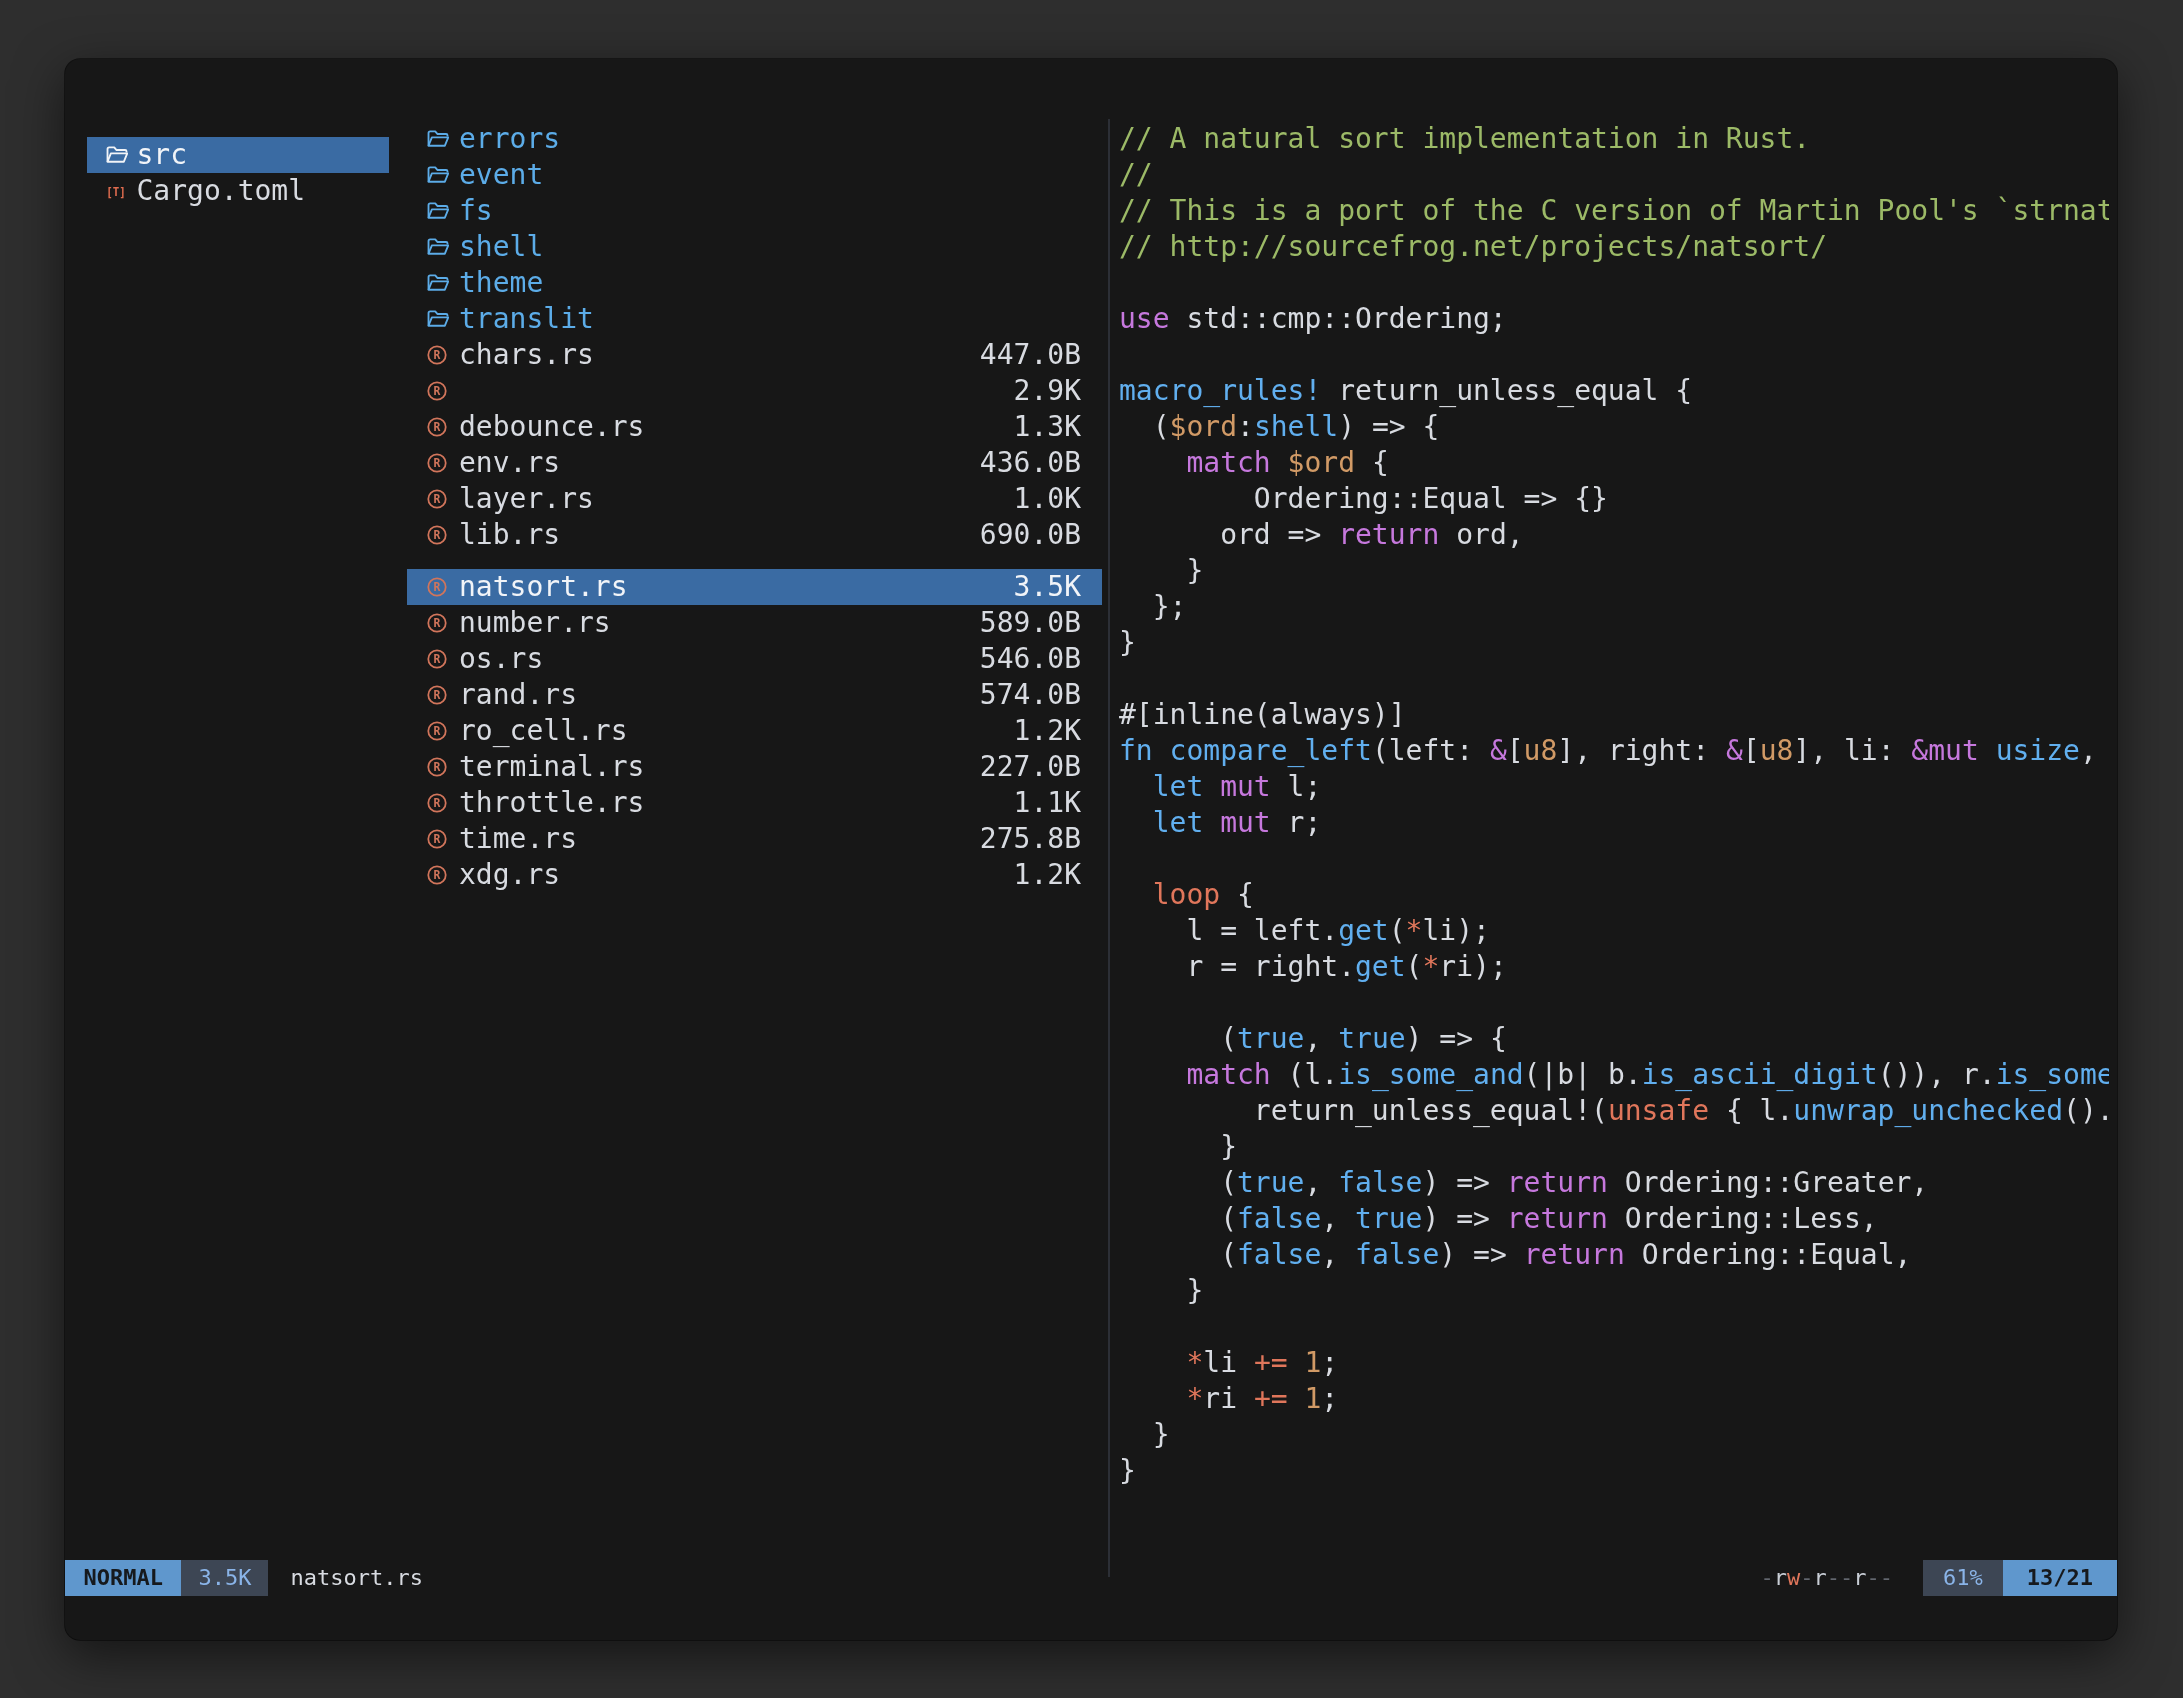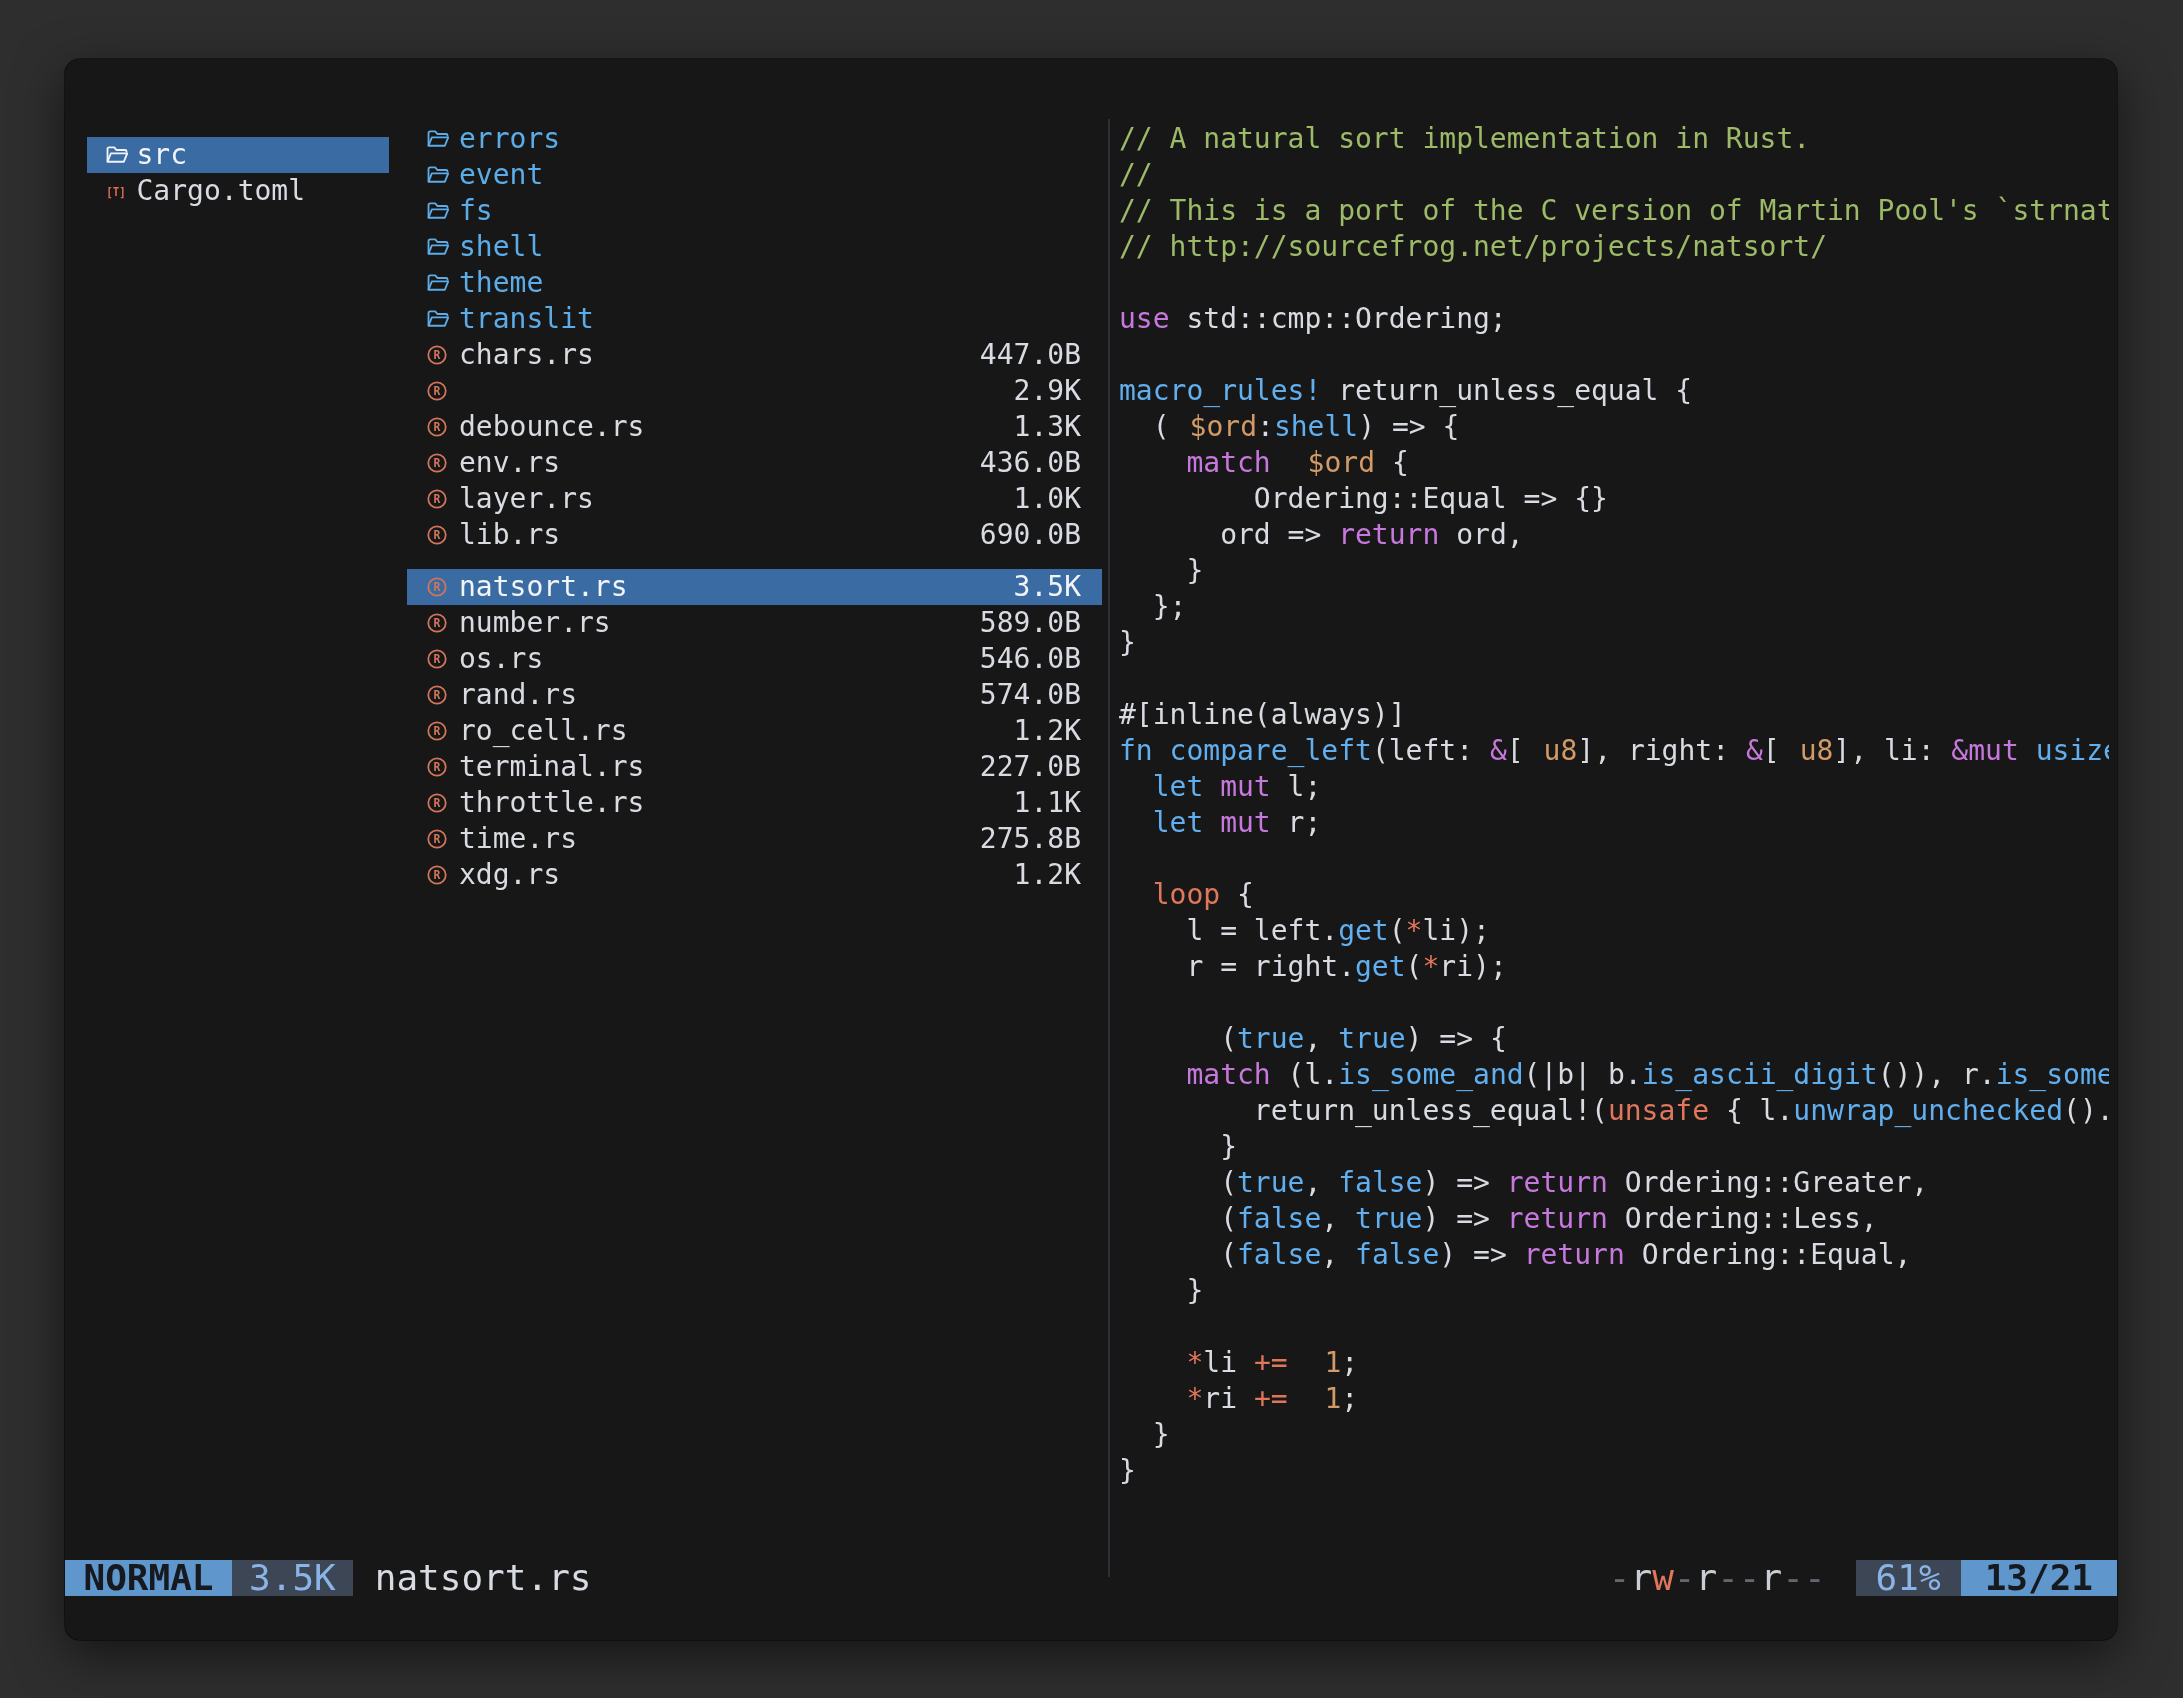--- a/index.html
+++ b/index.html
@@ -37,26 +37,26 @@
   .row .size{margin-left:auto;white-space:pre;color:var(--fg);}
   .row.selected .name,.row.selected .size{color:var(--selection-fg);}
   .row.selected .name.dirname{color:var(--selection-fg);}
   .row.selected .icon.folder{color:var(--selection-fg);}
 
   .code-line{height:36px;white-space:pre;overflow:hidden;}
   .c-w{color:var(--fg);}
   .c-g{color:var(--green);}
   .c-p{color:var(--purple);}
   .c-b{color:var(--blue);}
-  .c-o{color:var(--orange);margin-left:20px;}
+  .c-o{color:var(--orange);}
   .c-r{color:var(--red);}
 
   .statusbar{
     position:absolute;left:0;right:0;top:1501px;height:36px;
-    display:flex;align-items:flex-start;font-size:36px;line-height:36px;
+    display:flex;align-items:flex-start;font-size:22px;line-height:36px;
   }
   .badge{display:inline-flex;align-items:center;}
   .badge.mode{background:var(--badge-blue-bg);color:var(--badge-blue-fg);font-weight:bold;padding:0 18.5px;}
   .badge.sizebadge{background:var(--badge-gray-bg);color:var(--badge-gray-fg);padding:0 17px;}
   .fname{display:inline-flex;align-items:center;margin-left:22px;color:var(--fg);white-space:pre;}
   .sb-spacer{flex:1 1 auto;}
   .perms{display:inline-flex;align-items:center;white-space:pre;margin-right:30px;}
   .perm-dim{color:var(--dim);}
   .perm-light{color:var(--perm-light);}
   .perm-red{color:var(--red);}

